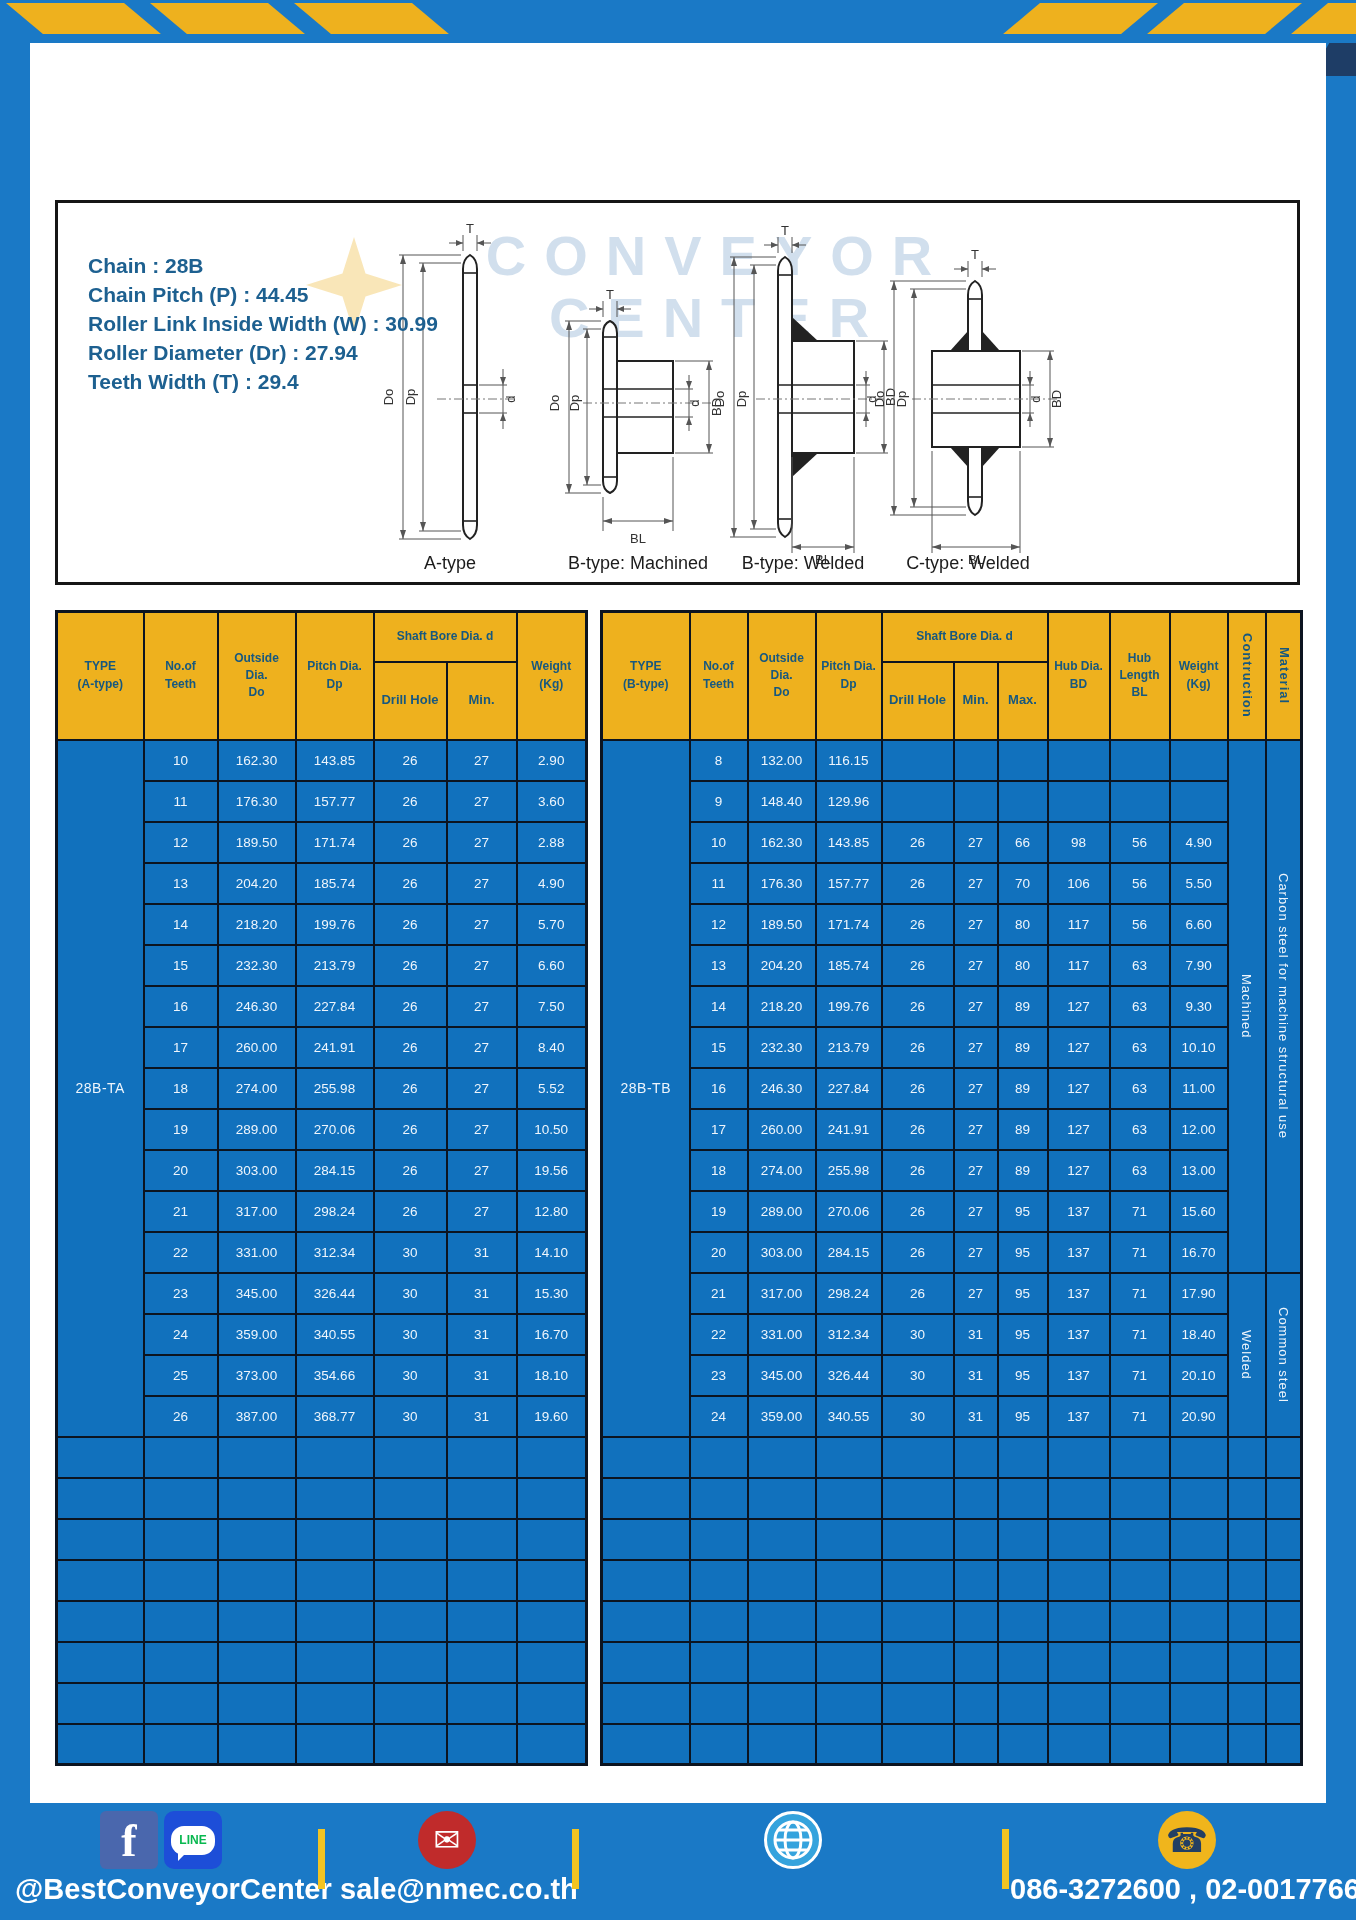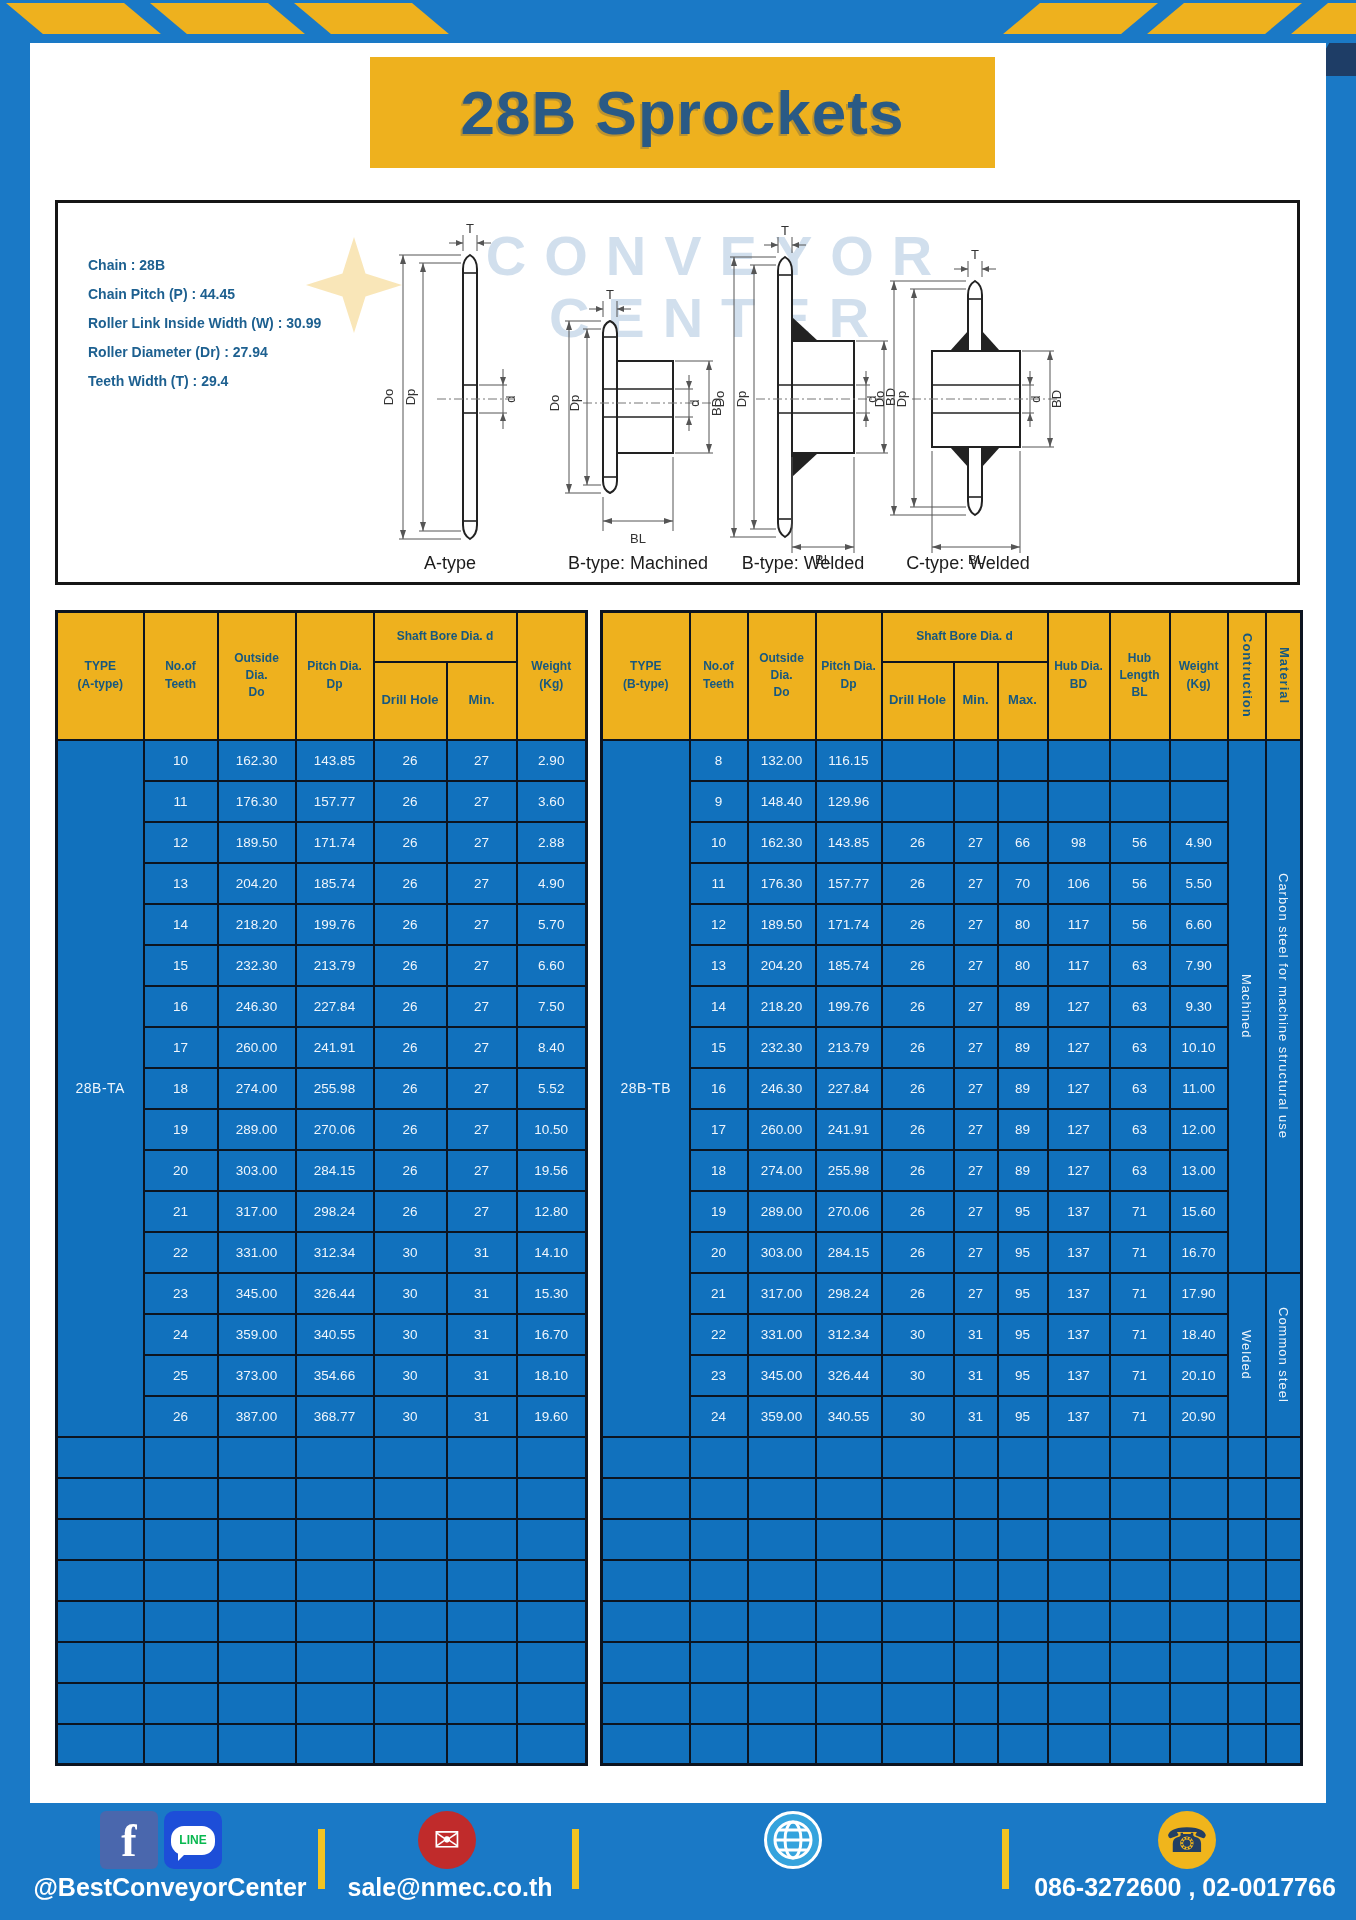--- a/index.html
+++ b/index.html
@@ -15,21 +15,21 @@
 
   
   .sheet{position:absolute;left:30px;top:43px;width:1296px;height:1760px;background:#ffffff;}
 
   .title-box{position:absolute;left:340px;top:14px;width:625px;height:111px;background:var(--header-yellow,#eeb11e);display:flex;align-items:center;justify-content:center;}
   .title-text{font-size:62px;font-weight:bold;color:var(--title-text,#2a5a85);letter-spacing:1px;text-shadow:-2px 2px 0 rgba(30,61,102,.25);}
 
   
   .diagram-box{position:absolute;left:25px;top:157px;width:1245px;height:385px;background:#fff;border:3px solid #161616;box-sizing:border-box;}
   .specs{position:absolute;left:30px;top:48px;z-index:3;}
-  .spec-line{font-size:14px;font-weight:bold;color:#1d6090;line-height:29px;white-space:nowrap;}
+  .spec-line{font-size:21px;font-weight:bold;color:#1d6090;line-height:29px;white-space:nowrap;}
   .watermark{position:absolute;left:330px;top:22px;width:660px;text-align:center;z-index:1;}
   .wm-line{display:block;font-weight:bold;font-size:56px;letter-spacing:18px;line-height:62px;}
   .wm-1{color:rgba(236,177,34,.38);}
   .wm-2,.wm-3{color:rgba(140,175,210,.40);}
   .wm-star{position:absolute;left:248px;top:34px;width:96px;height:96px;background:rgba(236,177,34,.32);
     clip-path:polygon(50% 0,62% 38%,100% 50%,62% 62%,50% 100%,38% 62%,0 50%,38% 38%);z-index:1;}
   .drawing{position:absolute;top:18px;z-index:2;}
   .dwg-a{left:317px;} .dwg-bm{left:485px;} .dwg-bw{left:650px;} .dwg-cw{left:810px;}
   .dwg-label{position:absolute;top:350px;font-size:18px;color:#1c1c1c;text-align:center;z-index:2;}
   .lab-a{left:317px;width:150px;} .lab-bm{left:485px;width:190px;} .lab-bw{left:650px;width:190px;} .lab-cw{left:810px;width:200px;}
@@ -50,21 +50,21 @@
   thead tr.h1{height:50px;} thead tr.h2{height:78px;}
   thead th.sub{font-size:13px;}
   tbody tr{height:41px;}
   tbody td{background:var(--cell-blue,#1171bd);color:#eef5fc;font-size:13.5px;}
   td.type-cell{font-size:14px;letter-spacing:.5px;}
   .vhead{writing-mode:vertical-rl;font-size:13px;letter-spacing:1px;}
   td.vcell{writing-mode:vertical-rl;font-size:13px;letter-spacing:1px;}
 
   
   .footer{position:absolute;left:0;top:1803px;width:1356px;height:117px;background:var(--frame-blue,#1a79c6);}
-  .f-text{position:absolute;top:70px;font-size:25px;font-weight:bold;color:#fff;text-align:center;white-space:nowrap;}
+  .f-text{position:absolute;top:70px;font-size:29px;font-weight:bold;color:#fff;text-align:center;white-space:nowrap;}
   .ft-1{left:15px;width:310px;} .ft-2{left:340px;width:220px;} .ft-3{left:590px;width:400px;} .ft-4{left:1010px;width:350px;}
   .fdiv{position:absolute;top:26px;width:7px;height:60px;background:#f2c422;}
   .fd-1{left:318px;} .fd-2{left:572px;} .fd-3{left:1002px;}
   .icon{position:absolute;top:8px;width:58px;height:58px;display:flex;align-items:center;justify-content:center;}
   .fb{left:100px;background:#4a67ad;border-radius:6px;color:#fff;font-size:46px;font-weight:bold;font-family:"Liberation Serif",serif;}
   .line-ic{left:164px;background:#1d4ed8;border-radius:10px;flex-direction:column;}
   .line-bubble{width:44px;height:29px;background:#fff;border-radius:13px;display:flex;align-items:center;justify-content:center;
     color:#08b84f;font-size:12px;font-weight:bold;position:relative;}
   .line-bubble::after{content:"";position:absolute;left:7px;bottom:-6px;border:5px solid transparent;border-top-color:#fff;border-left-color:#fff;}
   .mail{left:418px;background:#c02b2b;border-radius:50%;color:#fff;font-size:32px;}
@@ -81,23 +81,20 @@
     <div class="stripe l" style="left:150px"></div>
     <div class="stripe l" style="left:294px"></div>
     <div class="stripe r" style="left:1040px"></div>
     <div class="stripe r" style="left:1184px"></div>
     <div class="stripe r" style="left:1328px"></div>
   </div>
   <div class="corner-navy"></div>
 
   <div class="sheet">
 
-    <div class="title-box">
-      <span class="title-text">28B Sprockets</span>
-    </div>
 
     <div class="diagram-box">
       <div class="wm-star"></div>
       <div class="watermark">
         <span class="wm-line wm-2">CONVEYOR</span>
         <span class="wm-line wm-3">CENTER</span>
       </div>
 
       <div class="specs">
         <div class="spec-line">Chain : 28B</div>

